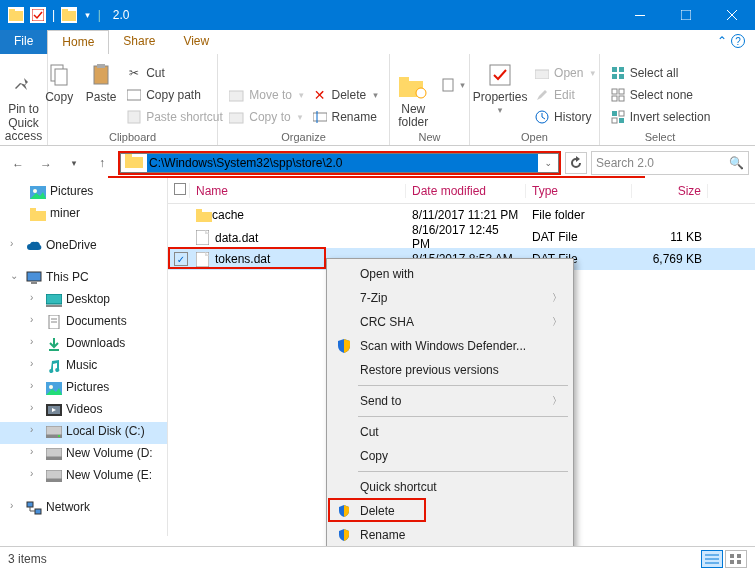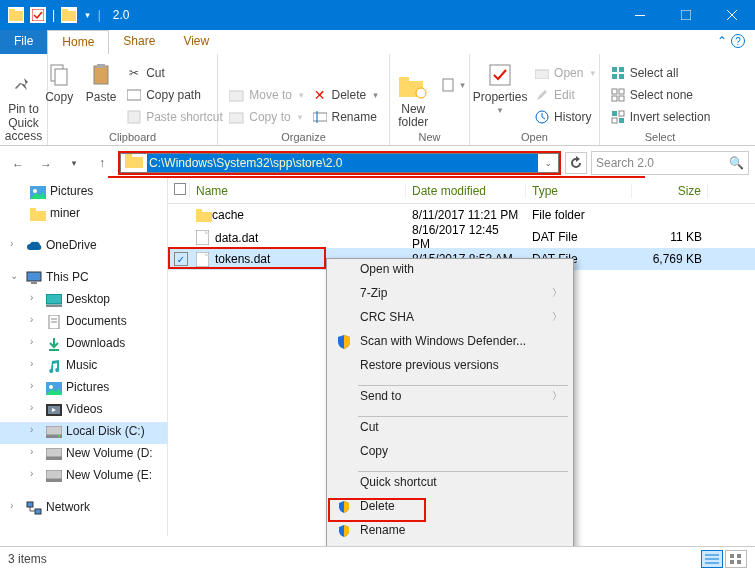--- a/index.html
+++ b/index.html
@@ -22,41 +22,41 @@
   .rbig .ico { width:28px; height:28px; display:flex; align-items:center; justify-content:center; }
   .rcol { display:flex; flex-direction:column; gap:2px; padding:2px 4px;}
   .rrow { display:flex; align-items:center; gap:4px; color:#444; white-space:nowrap; height:20px;}
   .rrow .sic { width:16px; height:16px; display:flex; align-items:center; justify-content:center;}
   .disabled { color: #aaa; }
   .navbar { height: 34px; display:flex; align-items:center; padding: 4px 6px; gap:4px; }
   .navbtn { width:24px; height:24px; display:flex; align-items:center; justify-content:center; color:#555;}
   .addrwrap { flex:1; height:24px; border:2px solid #e51400; display:flex; align-items:center;}
   .addrinner { flex:1; height:100%; border:1px solid #7a7a7a; display:flex; align-items:center; background:#fff;}
   .addrinner .foldic { width:18px; height:18px; margin:0 4px; }
-  .addrinner input { flex:1; border:none; outline:none; height:100%; background:#0078d7; color:#fef9c3; padding:0 2px; font-size:12px;}
+  .addrinner input { flex:1; border:none; outline:none; height:100%; background:#0078d7; color:#000000; padding:0 2px; font-size:12px;}
   .rfbtn { width:22px; height:22px; border:1px solid #ccc; display:flex; align-items:center; justify-content:center;}
   .searchbox { width:158px; height:24px; border:1px solid #ccc; display:flex; align-items:center; padding:0 4px; color:#888;}
   .content { display:flex; height: 358px; }
   .navpane { width:168px; overflow:hidden; border-right:1px solid #e5e5e5; padding-top:4px;}
   .navitem { display:flex; align-items:flex-start; gap:4px; padding:2px 4px 2px 10px; height:22px; color:#222;}
   .navitem .chev { width:12px; color:#888; font-size:10px;}
   .navitem .nic { width:16px; height:16px; display:flex; align-items:center; justify-content:center;}
   .navitem.sel { background:#cde8ff; }
   .navitem.sub { padding-left: 30px; }
   .filepane { flex:1; display:flex; flex-direction:column;}
-  .colhead { height:26px; border-bottom:1px solid #e5e5e5; display:flex; align-items:center; color:#4d7c0f;}
+  .colhead { height:26px; border-bottom:1px solid #e5e5e5; display:flex; align-items:center; color:#be185d;}
   .colhead > div { padding:0 6px; border-right:1px solid #eee; }
   .col-chk{width:22px;} .col-name{width:216px;} .col-date{width:120px;} .col-type{width:106px;} .col-size{width:76px; text-align:right;}
   .frow { height:22px; display:flex; align-items:center; }
   .frow > div { padding:0 6px; }
   .frow.sel { background:#cde8ff; }
   .frow .chk { width:14px; height:14px; border:1px solid #888; display:inline-flex; align-items:center; justify-content:center; font-size:10px; color:#0066cc;}
   .redbox { border:2px solid #e51400; }
   .ctxmenu { position:absolute; left:326px; top:258px; width:248px; background:#f0f0f0; border:1px solid #a0a0a0; box-shadow:3px 3px 6px rgba(0,0,0,.3); padding:3px;}
-  .ctxitem { height:24px; display:flex; align-items:flex-start; padding:0 24px 0 30px; position:relative; color:#222;}
+  .ctxitem { height:24px; display:flex; align-items:center; padding:0 24px 0 30px; position:relative; color:#222;}
   .ctxitem .cic { position:absolute; left:6px; width:16px; height:16px; display:flex; align-items:center; justify-content:center;}
   .ctxitem .arw { position:absolute; right:8px; font-size:10px; color:#555;}
   .ctxsep { height:1px; background:#c0c0c0; margin:3px 2px 3px 28px;}
   .statusbar { position:absolute; bottom:0; left:0; right:0; height:24px; border-top:1px solid #ccc; display:flex; align-items:center; padding:0 8px; color:#444; background:#fff;}
   .statusbar .viewbtns { margin-left:auto; display:flex; gap:2px;}
   .statusbar .vb { width:22px; height:18px; border:1px solid #bbb; display:flex; align-items:center; justify-content:center;}
   .statusbar .vb.active { background:#cde8ff; border-color:#0078d7;}
   svg { display:block; }
 </style>
 </head>

